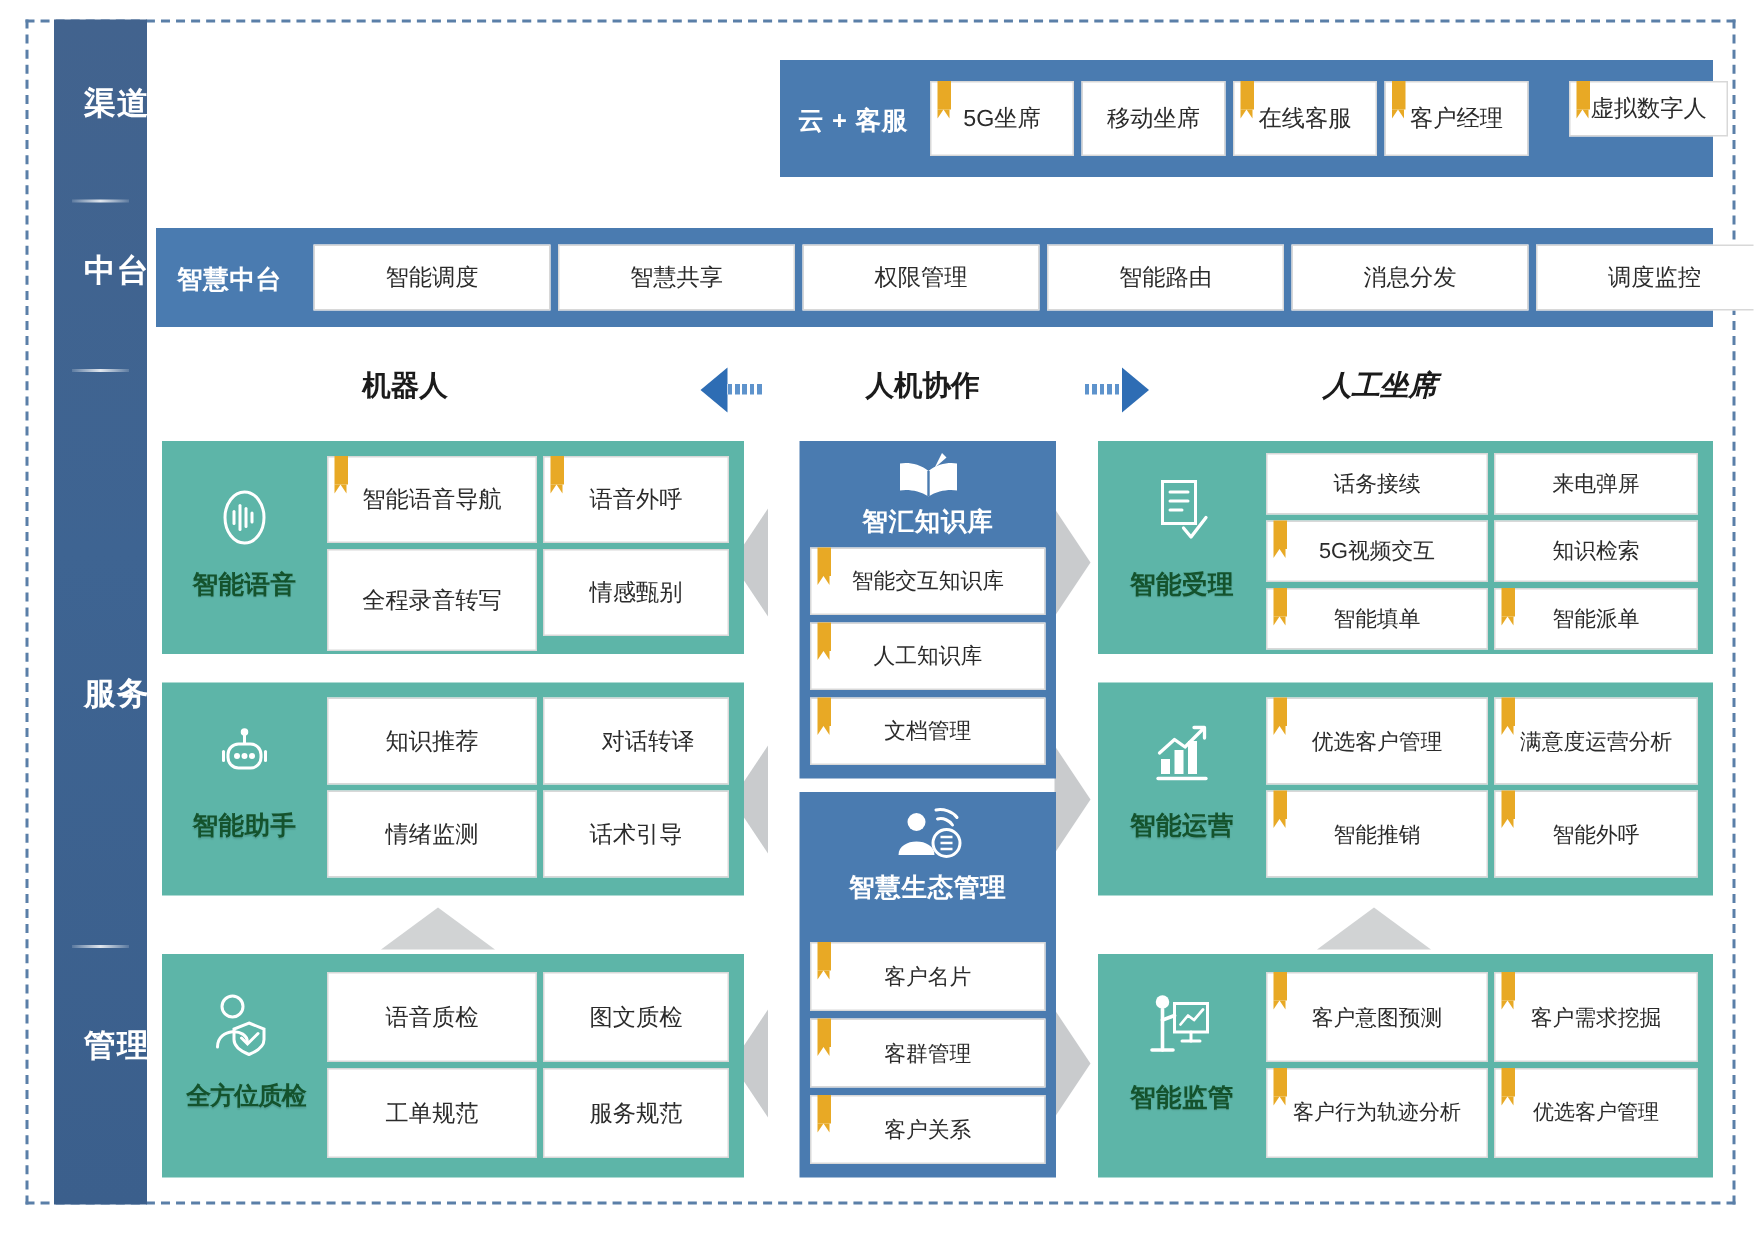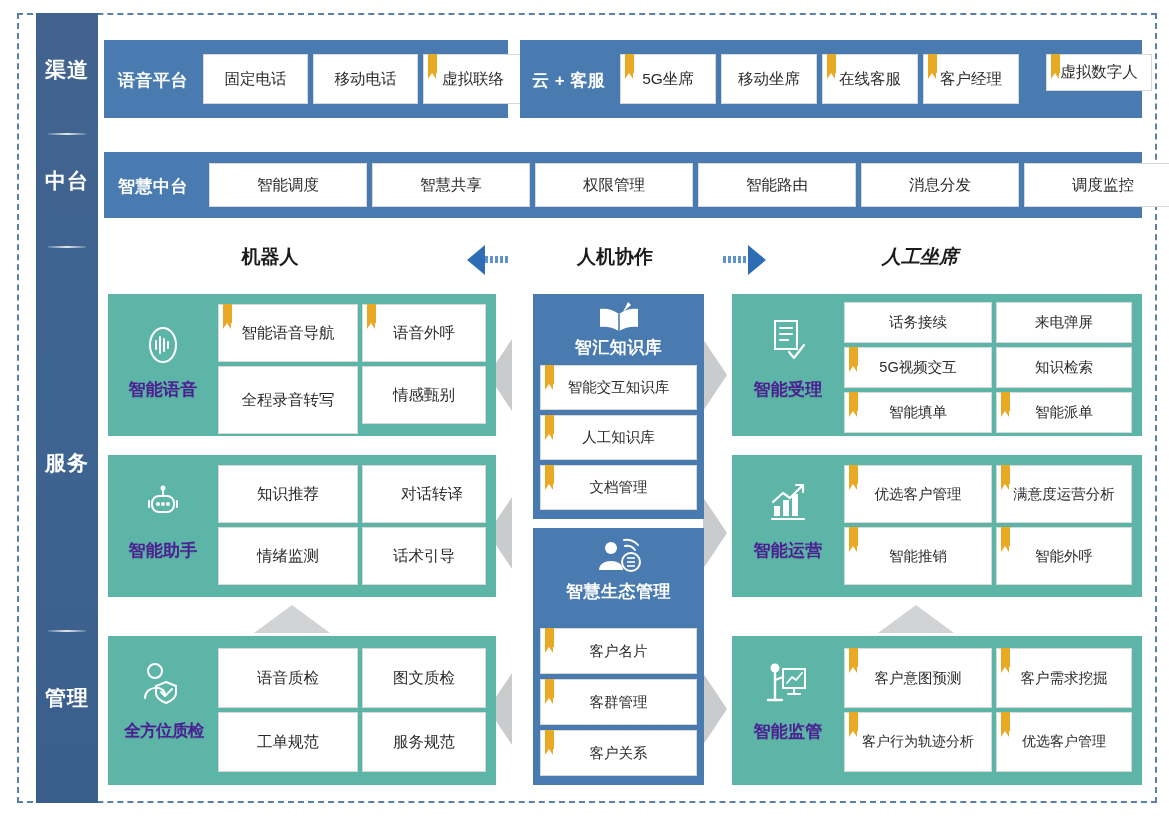--- a/index.html
+++ b/index.html
@@ -24,21 +24,21 @@
 
   
   .sidebar {
     position: absolute;
     left: 36px; top: 13px;
     width: 62px; height: 790px;
     background: linear-gradient(180deg,#42638E 0%, #3E6492 45%, #3B5F8C 100%);
   }
   .side-label {
     position: absolute;
-    left: 0; width: 62px;
+    left: 11px; width: 62px;
     text-align: center;
     color: #ffffff;
     font-size: 21px;
     font-weight: bold;
     line-height: 25px;
     letter-spacing: 1px;
   }
   .side-div {
     position: absolute;
     left: 12px; width: 38px; height: 2px;
@@ -127,21 +127,21 @@
     background: #4A7BB0;
   }
   .grp-icon {
     position: absolute;
     display: flex;
     align-items: center;
     justify-content: center;
   }
   .grp-label {
     position: absolute;
-    color: #4c1d95;
+    color: #14532d;
     font-size: 17px;
     font-weight: bold;
     text-align: center;
     white-space: nowrap;
     letter-spacing: 0.3px;
     text-shadow: 0 1px 1px rgba(0,0,0,0.12);
   }
   .grp-label.tight { letter-spacing: -0.6px; font-size: 16.5px; }
   .center-title {
     position: absolute;
@@ -200,35 +200,20 @@
     <div class="side-label" style="top:437px;">
       <span>服务</span>
     </div>
     <div class="side-div" style="top:617px;"></div>
 
     <div class="side-label" style="top:672px;">
       <span>管理</span>
     </div>
   </div>
 
-  <div class="panel-blue" style="left:104px; top:40px; width:404px; height:78px;">
-    <div class="panel-title" style="left:14px; top:29px;">
-      <span>语音平台</span>
-    </div>
-    <div class="chip" style="left:99px; top:14px; width:105px; height:50px;">
-      <span>固定电话</span>
-    </div>
-    <div class="chip" style="left:209px; top:14px; width:105px; height:50px;">
-      <span>移动电话</span>
-    </div>
-    <div class="chip" style="left:319px; top:14px; width:100px; height:50px;">
-      <span class="ribbon"></span>
-      <span>虚拟联络</span>
-    </div>
-  </div>
 
   <div class="panel-blue" style="left:520px; top:40px; width:622px; height:78px;">
     <div class="panel-title" style="left:12px; top:29px;">
       <span>云 + 客服</span>
     </div>
     <div class="chip" style="left:100px; top:14px; width:96px; height:50px;">
       <span class="ribbon"></span>
       <span>5G坐席</span>
     </div>
     <div class="chip" style="left:201px; top:14px; width:96px; height:50px;">

